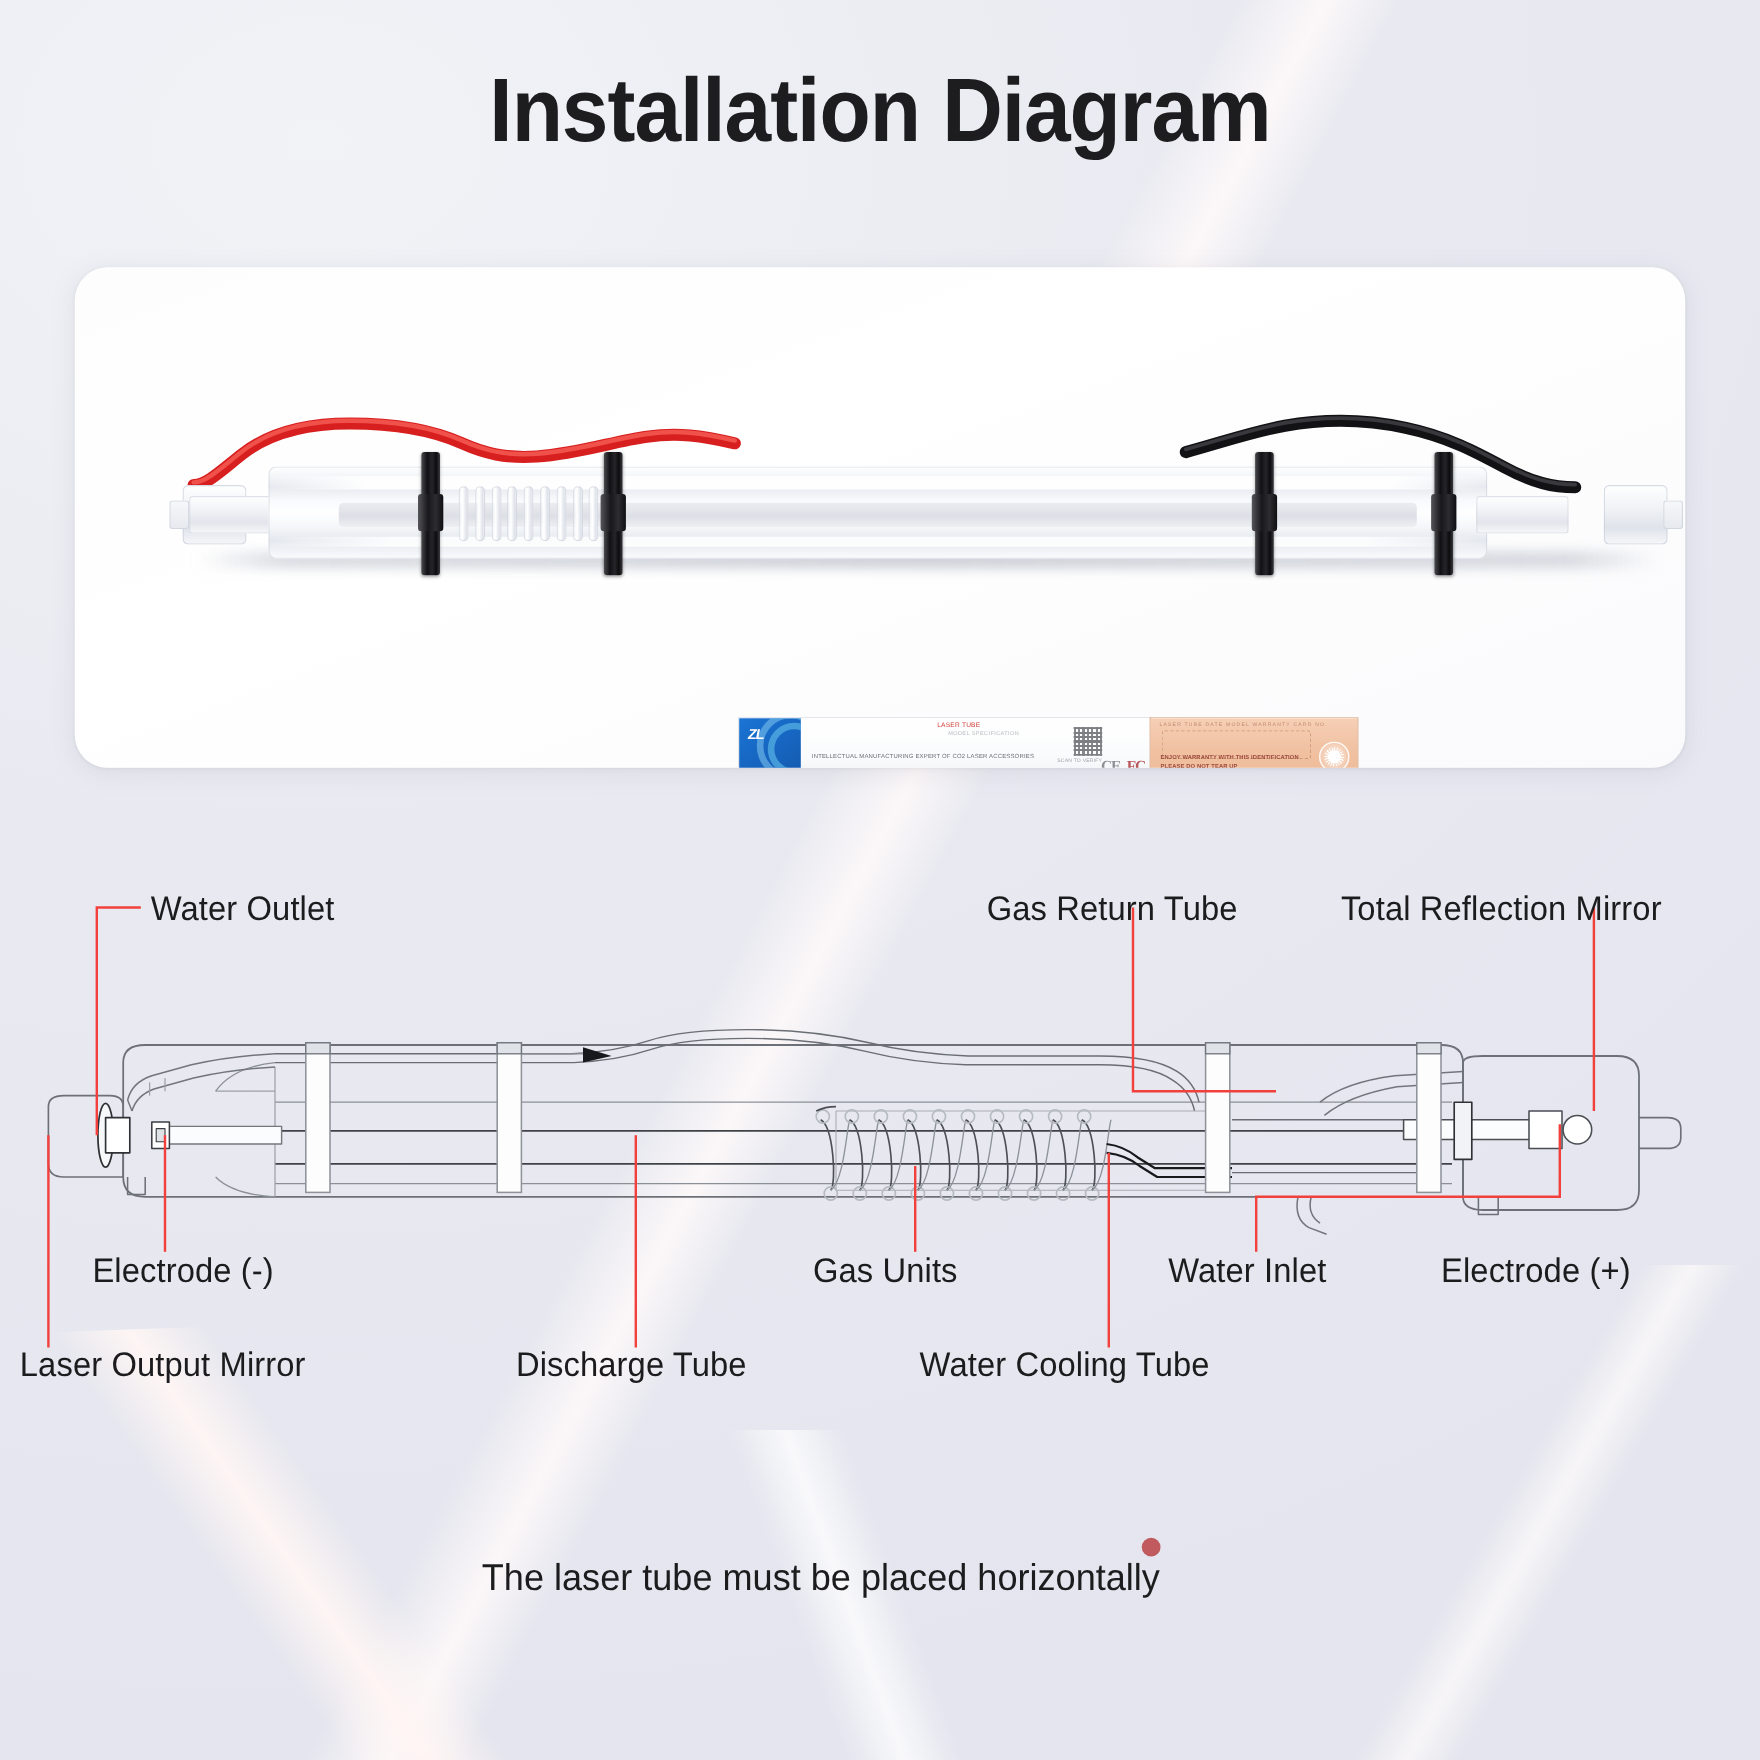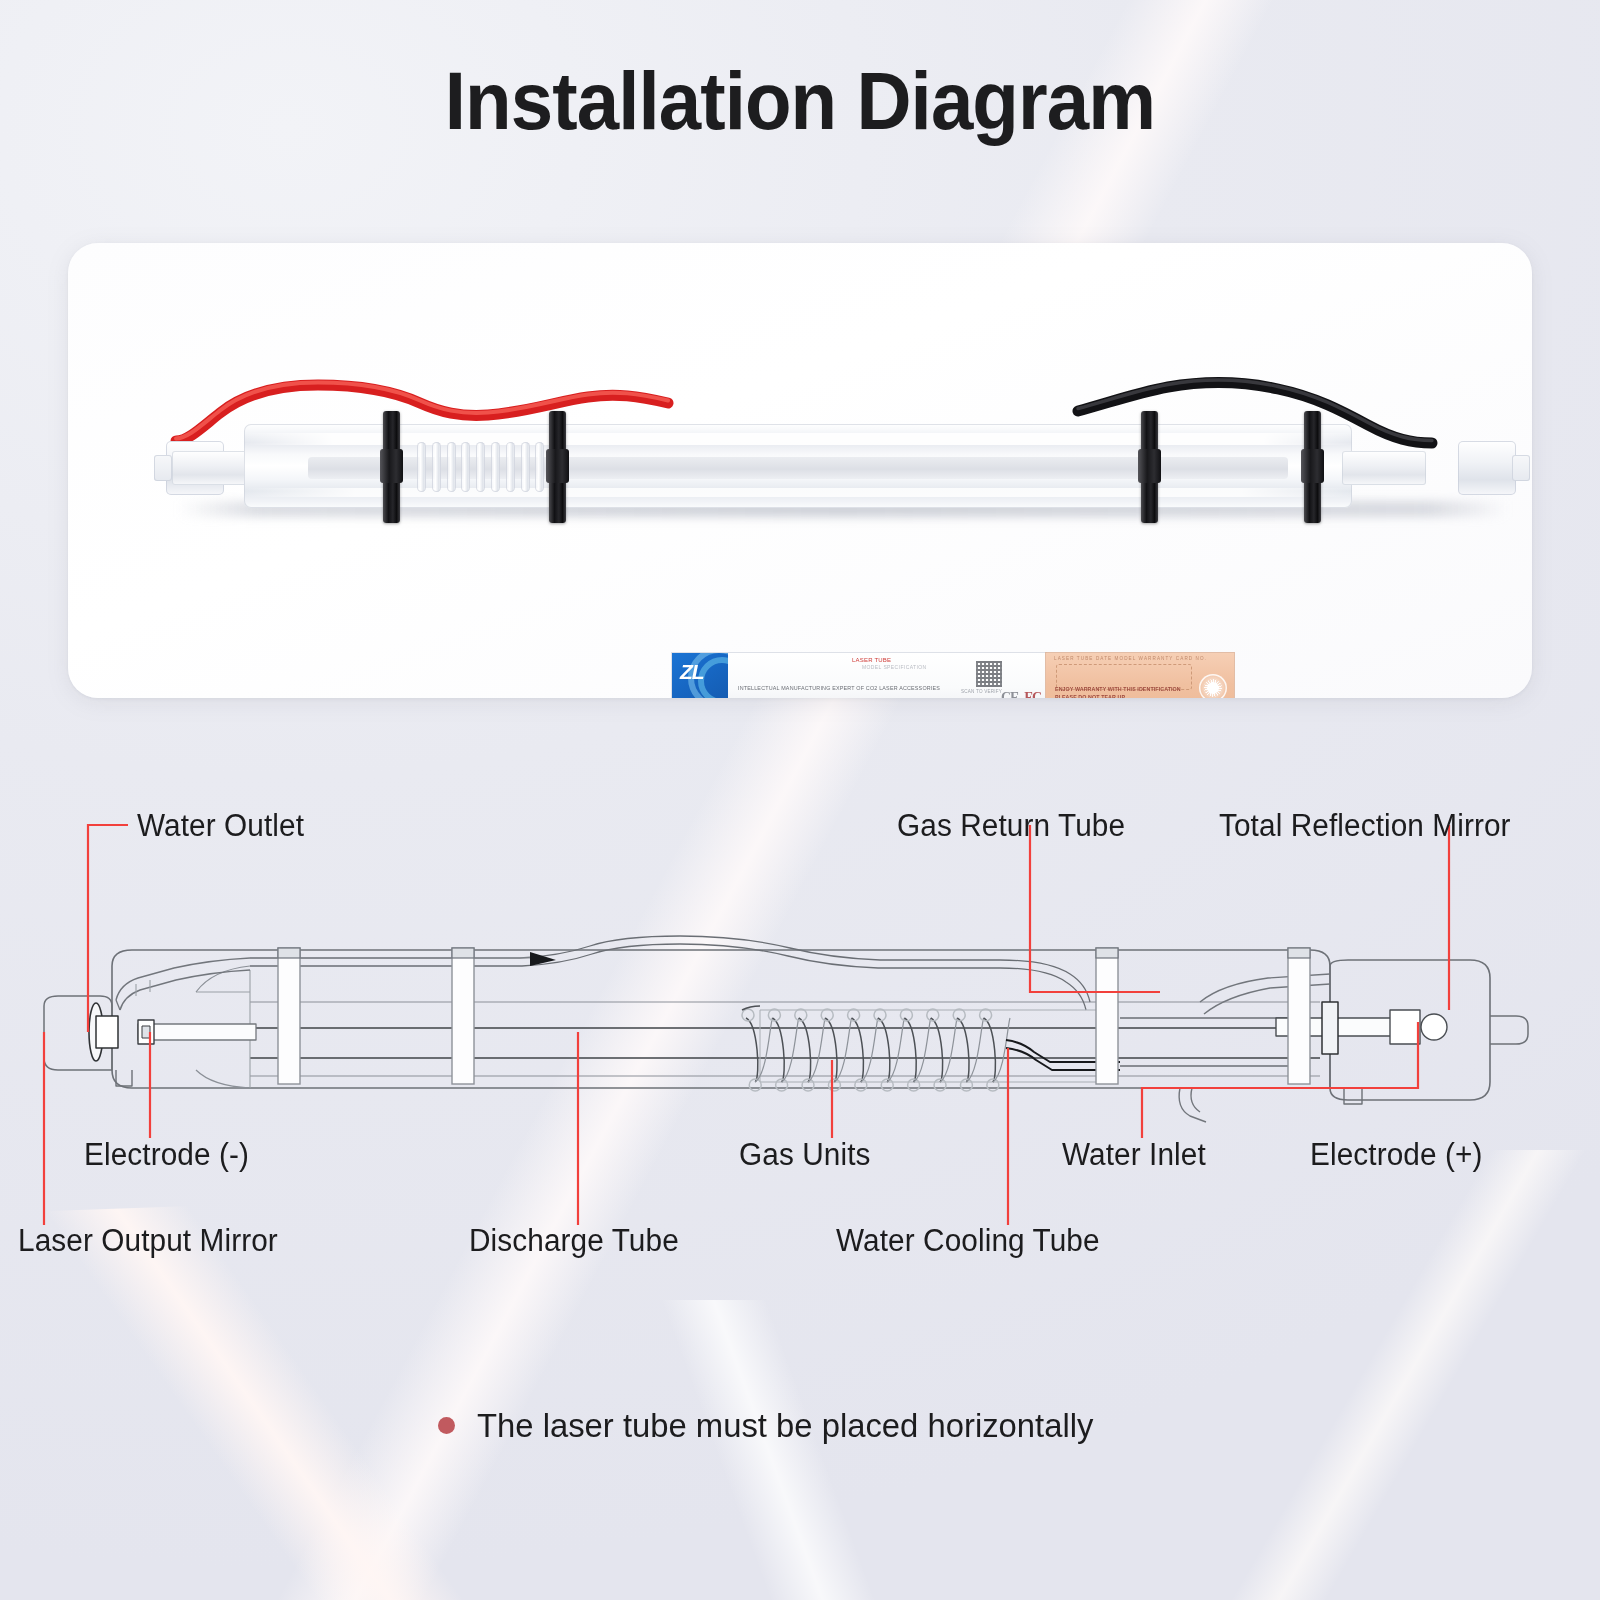--- a/index.html
+++ b/index.html
@@ -138,21 +138,21 @@
     position:absolute; left:0; top:0; width:56px; height:57px; overflow:hidden;
     background:linear-gradient(145deg,#1b74d4,#1767c3 45%,#1459ad);
   }
   .lab-blue i {
     position:absolute; border-radius:50%; border:6px solid rgba(255,255,255,.38);
   }
   .lab-blue i.a { left:16px; top:-6px; width:62px; height:62px; border-color:rgba(130,200,240,.55); }
   .lab-blue i.b { left:26px; top:4px; width:48px; height:48px; border-color:rgba(90,180,230,.7); }
   .lab-logo {
     position:absolute; left:8px; top:7px; color:#fff;
-    font-size:21px; font-weight:bold; font-style:italic; letter-spacing:-1px;
+    font-size:13px; font-weight:bold; font-style:italic; letter-spacing:-1px;
   }
   .lab-tag {
     position:absolute; left:66px; top:32px;
     font-size:5.4px; letter-spacing:.18px; color:#6a6d74;
     white-space:nowrap; font-family:"Liberation Sans", sans-serif;
   }
   .lab-red { position:absolute; left:180px; top:4px; font-size:6px; color:#cf3a36; letter-spacing:.2px; }
   .lab-faint { position:absolute; left:190px; top:11px; font-size:5px; color:#b9bcc3; letter-spacing:.4px; }
   .qr {
     position:absolute; right:44px; top:8px; width:26px; height:26px;
@@ -217,21 +217,21 @@
     position:absolute; left:0; top:0; width:164px; height:100px;
     background:#c15a5f;
     border-radius:34px 0 0 34px;
     display:flex; align-items:center; justify-content:center;
   }
   .note-badge span {
     color:#fff; font-size:38px; font-weight:bold; letter-spacing:.5px;
     transform:scaleX(0.95);
   }
   .note-list { position:absolute; left:186px; top:-4px; }
-  .note-row { display:flex; align-items:center; height:55px; }
+  .note-row { display:flex; align-items:flex-end; height:55px;flex-direction:column; }
   .note-dot {
     width:17px; height:17px; border-radius:50%; background:#c15a5f;
     margin-right:22px; flex:0 0 auto;
   }
   .note-txt {
     font-size:34px; color:#1c1c1e; white-space:nowrap;
     font-family:"Liberation Sans", sans-serif;
     transform:scaleX(0.965); transform-origin:left center;
   }
 </style>

